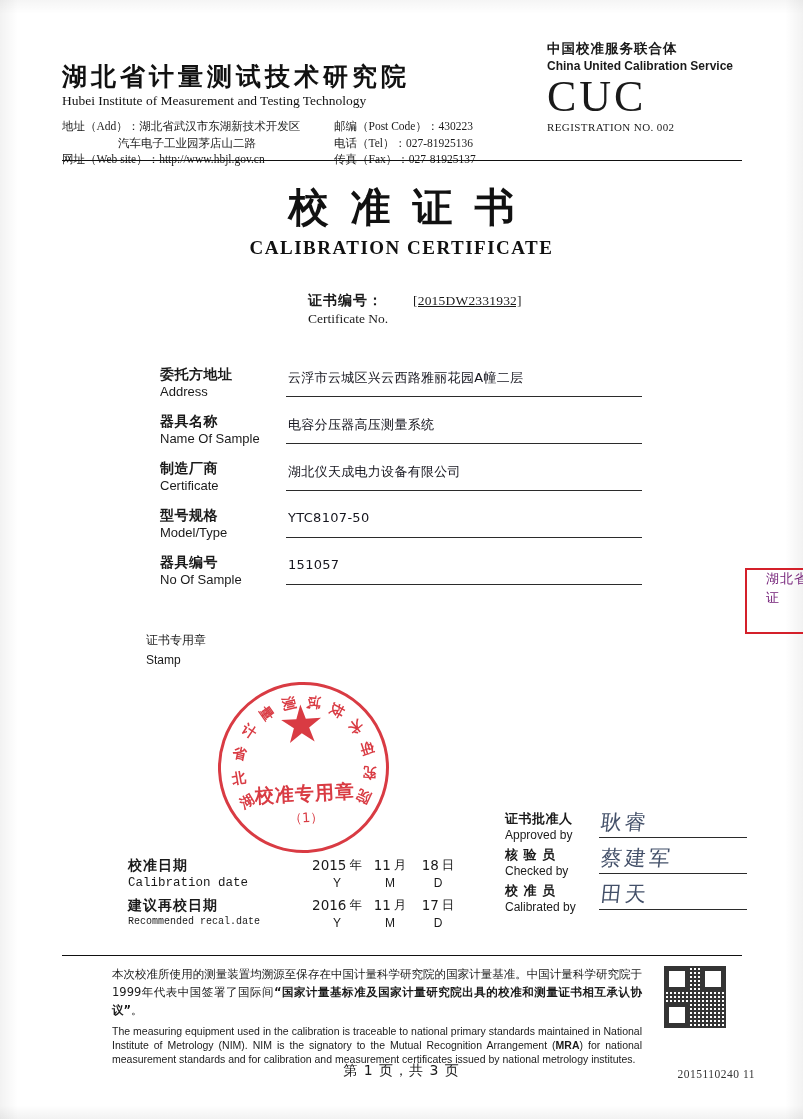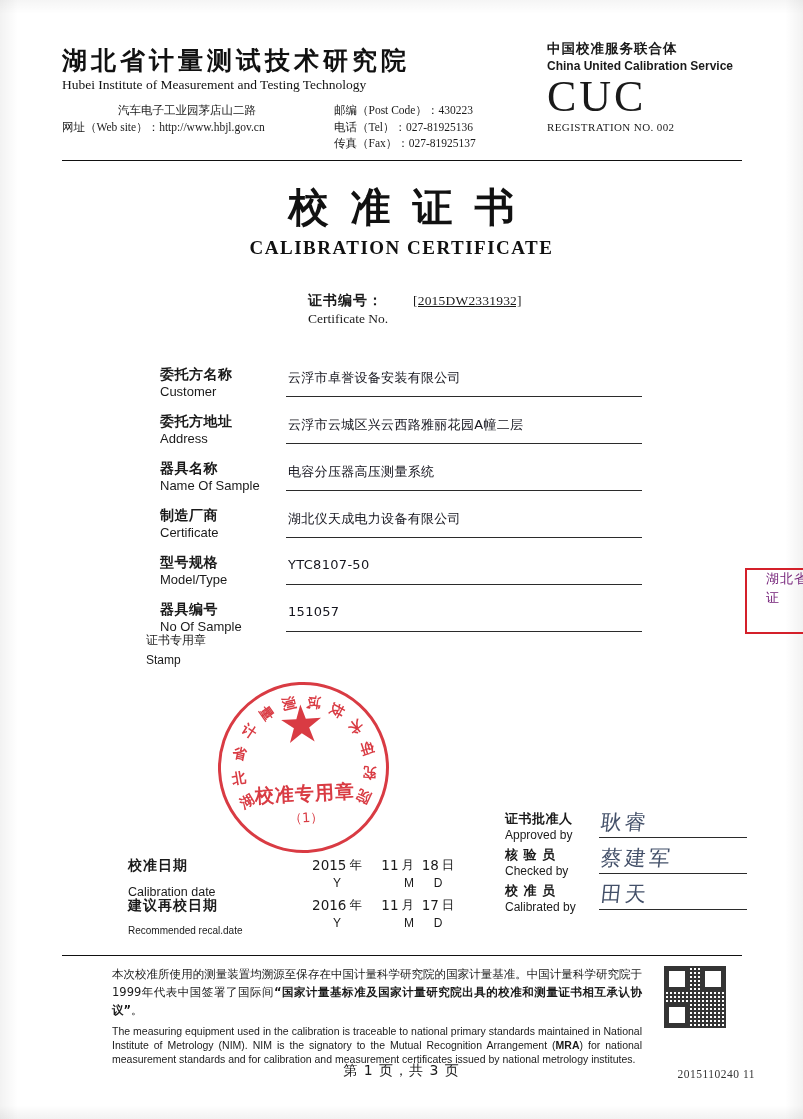--- a/index.html
+++ b/index.html
@@ -38,20 +38,21 @@
     width: 680px;
   }
   .hdr-left { position: absolute; left: 0; top: 0; width: 470px; }
   .inst-cn {
     font-family: "DejaVu Sans", sans-serif;
     font-weight: bold;
     font-size: 25px;
     letter-spacing: 4px;
     white-space: nowrap;
     color: #111;
+    margin-top: 16px;
   }
   .inst-en {
     font-family: "Liberation Serif", serif;
     font-size: 13.5px;
     color: #111;
     white-space: nowrap;
   }
   .contact {
     margin-top: 9px;
     font-size: 11.5px;
@@ -335,23 +336,23 @@
   .drow .lab { position: absolute; left: 0; top: 0; width: 170px; }
   .drow .lab .cn {
     display: block;
     font-family: "DejaVu Sans", sans-serif;
     font-weight: bold;
     font-size: 14px;
     letter-spacing: 1px;
   }
   .drow .lab .en {
     display: block;
-    font-family: Liberation Sans, sans-serif;
+    font-family: Liberation Mono, monospace;
     font-size: 12.5px;
-    margin-top: 10px;
+    margin-top: 1px;
   }
   .drow .lab .en.small { font-size: 10px; }
   .drow .dvals {
     position: absolute;
     left: 180px;
     top: 0;
     width: 170px;
     font-size: 0;
   }
   .dcell { display: inline-block; text-align: center; }
@@ -367,21 +368,21 @@
     vertical-align: top;
     padding-left: 3px;
   }
   .dcell .sub {
     display: block;
     font-family: "Liberation Sans", sans-serif;
     font-size: 12px;
     margin-top: 2px;
   }
   .dc-y { width: 58px; }
-  .dc-m { width: 48px; text-align: right; }
+  .dc-m { width: 48px; }
   .dc-d { width: 48px; }
 
   
   .sigs {
     position: absolute;
     left: 505px;
     top: 810px;
     width: 240px;
   }
   .srow { position: relative; height: 36px; }
@@ -487,20 +488,21 @@
 <body>
 
 <div class="page">
 
   <div class="hdr">
     <div class="hdr-left">
       <div class="inst-cn">湖北省计量测试技术研究院</div>
       <div class="inst-en">Hubei Institute of Measurement and Testing Technology</div>
       <div class="contact">
         <div class="c-col-a">
+          <div class="c-row"><span>地址（Add）：</span><span>湖北省武汉市东湖新技术开发区</span></div>
           <div class="c-row c-indent">汽车电子工业园茅店山二路</div>
           <div class="c-row"><span>网址（Web site）：</span><span>http://www.hbjl.gov.cn</span></div>
         </div>
         <div class="c-col-b">
           <div class="c-row"><span>邮编（Post Code）：</span><span>430223</span></div>
           <div class="c-row"><span>电话（Tel）：</span><span>027-81925136</span></div>
           <div class="c-row"><span>传真（Fax）：</span><span>027-81925137</span></div>
         </div>
       </div>
     </div>
@@ -521,28 +523,20 @@
   <div class="certno">
     <span class="lbl">
       <span class="cn">证书编号：</span>
       <span class="en">Certificate No.</span>
     </span>
     <span class="val">[2015DW2331932]</span>
   </div>
 
   <div class="fields">
 
-    <div class="frow">
-      <span class="lab">
-        <span class="cn">委托方名称</span>
-        <span class="en">Customer</span>
-      </span>
-      <span class="val">云浮市卓誉设备安装有限公司</span>
-      <span class="rule"></span>
-    </div>
 
     <div class="frow">
       <span class="lab">
         <span class="cn">委托方地址</span>
         <span class="en">Address</span>
       </span>
       <span class="val">云浮市云城区兴云西路雅丽花园A幢二层</span>
       <span class="rule"></span>
     </div>
 

